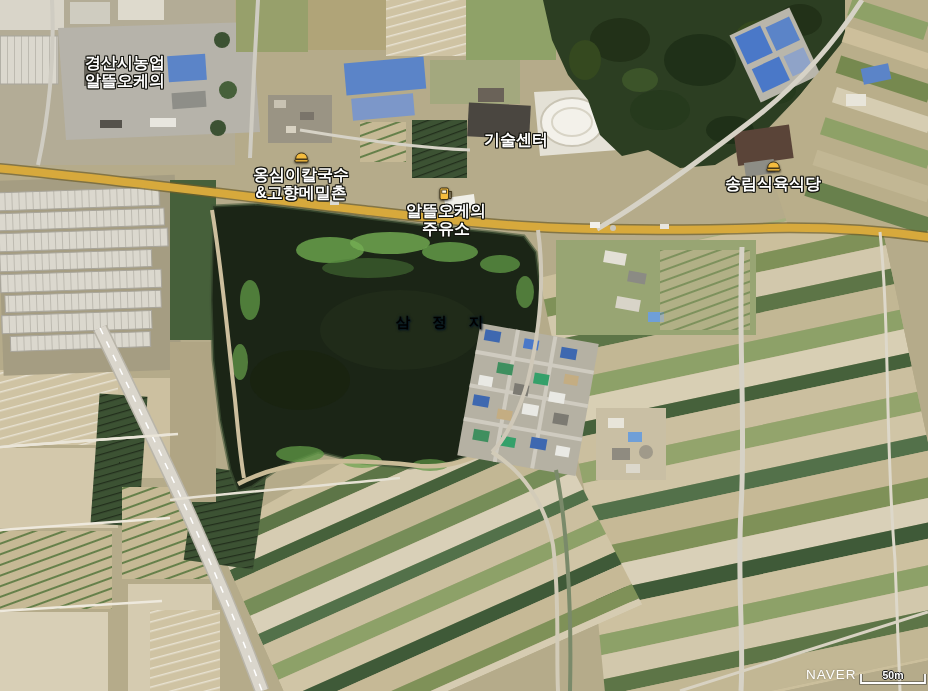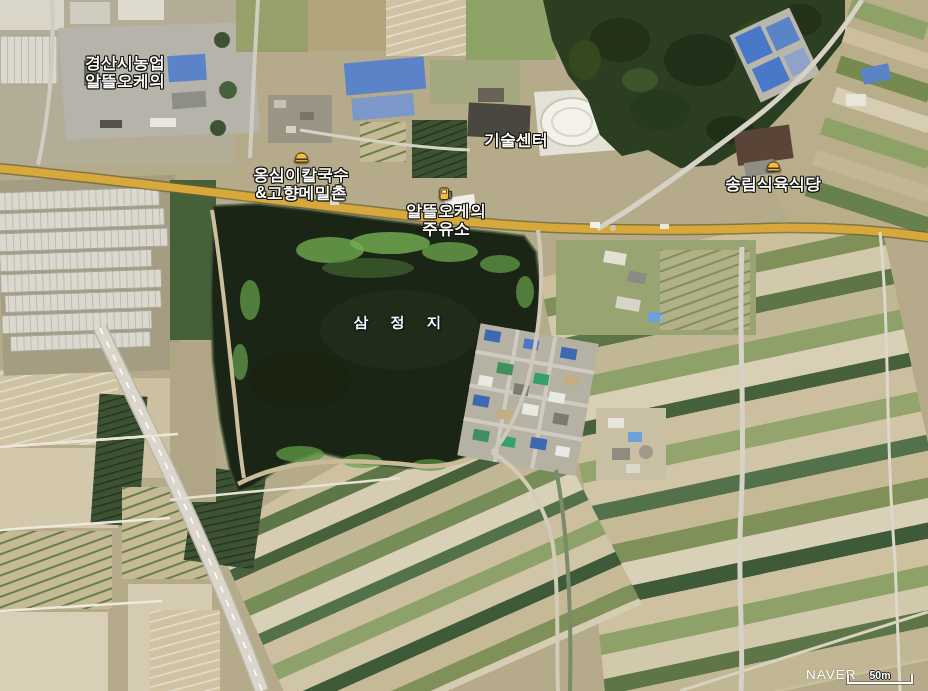--- a/index.html
+++ b/index.html
@@ -7,26 +7,26 @@
          font-family:"Liberation Sans",sans-serif;}
   #stage svg.scene{position:absolute;left:0;top:0;}
   .poi{position:absolute;transform:translate(-50%,0);display:flex;flex-direction:column;
        align-items:center;z-index:10;cursor:pointer;}
   .poi .l{color:#fff;font-size:16px;font-weight:bold;line-height:1.15;white-space:nowrap;
        text-align:right;
        text-shadow:-1px 0 #14140e,1px 0 #14140e,0 -1px #14140e,0 1px #14140e,
                    -1px -1px #14140e,1px -1px #14140e,-1px 1px #14140e,1px 1px #14140e;}
   .poi .icon{line-height:0;margin-bottom:1px;filter:drop-shadow(0 1px 1px rgba(0,0,0,.7));}
   #water-label{position:absolute;transform:translate(-50%,0);z-index:9;
-       color:#ffffff;font-size:14.5px;font-weight:bold;letter-spacing:9px;white-space:nowrap;
-       text-shadow:0 0 3px rgba(0,25,45,.85),1px 1px 2px rgba(0,15,30,.9);}
+       color:#000000;font-size:14.5px;font-weight:bold;letter-spacing:9px;white-space:nowrap;
+       text-shadow:0 0 3px rgba(0,25,45,.85),1px 1px 2px rgba(0,15,30,.9);margin-left:42px;}
   #naver-logo{position:absolute;left:806px;top:667px;z-index:11;
        color:#ffffff;font-size:13.5px;font-weight:normal;letter-spacing:1px;
        text-shadow:0 0 2px rgba(0,0,0,.35);}
-  #scalebar{position:absolute;right:13px;bottom:3px;z-index:11;width:70px;height:20px;margin-top:23px;}
+  #scalebar{position:absolute;right:0;bottom:3px;z-index:11;width:70px;height:20px;margin-top:23px;}
   #scalebar .txt{position:absolute;left:0;right:0;top:1px;text-align:center;color:#fff;
        font-size:10.5px;font-weight:bold;
        text-shadow:-1px 0 #222,1px 0 #222,0 -1px #222,0 1px #222;}
 </style>
 </head>
 <body>
 
 <div id="stage">
 
 <svg class="scene" width="928" height="691" viewBox="0 0 928 691">

